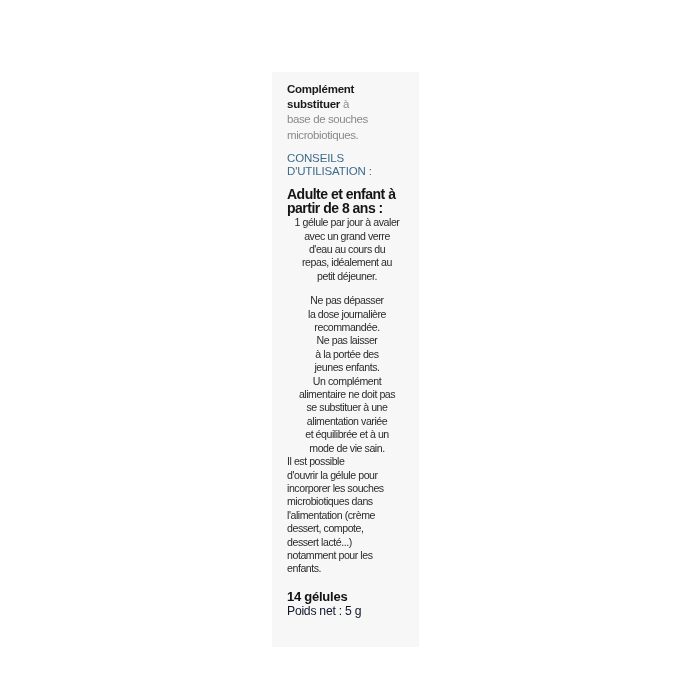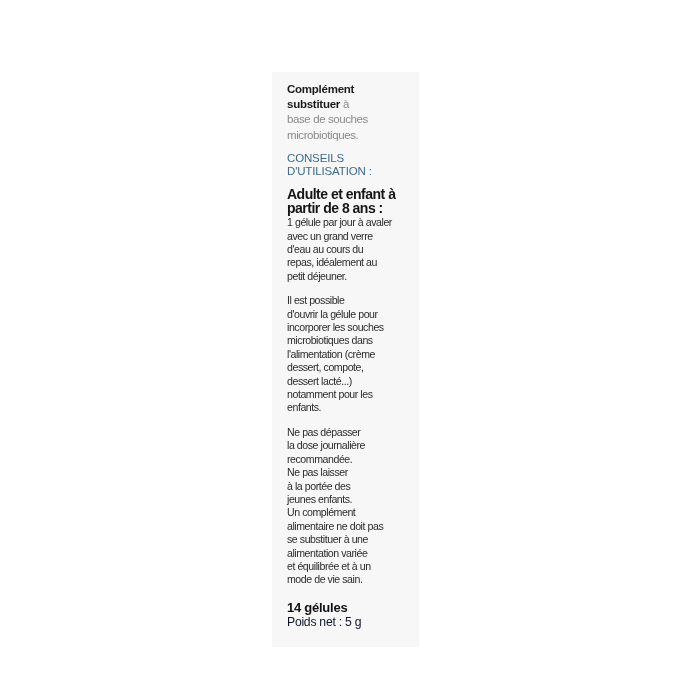--- a/index.html
+++ b/index.html
@@ -74,20 +74,21 @@
   .body-text {
     font-size: 10.6px;
     line-height: 13.4px;
     font-weight: 400;
     color: #2b2b2b;
     letter-spacing: -0.45px;
     margin: 0 0 11px 0;
   }
   .body-text.tight {
     margin-bottom: 0;
+    text-align: center;
   }
 
   
   .footer-block {
     margin-top: 13px;
   }
   .qty {
     font-size: 13px;
     line-height: 15px;
     font-weight: 700;
@@ -130,45 +131,45 @@
     </div>
     <p class="body-text tight">
       <span class="line">1 gélule par jour à avaler</span>
       <span class="line">avec un grand verre</span>
       <span class="line">d'eau au cours du</span>
       <span class="line">repas, idéalement au</span>
       <span class="line">petit déjeuner.</span>
     </p>
   </div>
 
-  <p class="body-text">
-    <span class="line">Il est possible</span>
-    <span class="line">d'ouvrir la gélule pour</span>
-    <span class="line">incorporer les souches</span>
-    <span class="line">microbiotiques dans</span>
-    <span class="line">l'alimentation (crème</span>
-    <span class="line">dessert, compote,</span>
-    <span class="line">dessert lacté...)</span>
-    <span class="line">notamment pour les</span>
-    <span class="line">enfants.</span>
-  </p>
-
   <p class="body-text tight">
     <span class="line">Ne pas dépasser</span>
     <span class="line">la dose journalière</span>
     <span class="line">recommandée.</span>
     <span class="line">Ne pas laisser</span>
     <span class="line">à la portée des</span>
     <span class="line">jeunes enfants.</span>
     <span class="line">Un complément</span>
     <span class="line">alimentaire ne doit pas</span>
     <span class="line">se substituer à une</span>
     <span class="line">alimentation variée</span>
     <span class="line">et équilibrée et à un</span>
     <span class="line">mode de vie sain.</span>
   </p>
 
+  <p class="body-text">
+    <span class="line">Il est possible</span>
+    <span class="line">d'ouvrir la gélule pour</span>
+    <span class="line">incorporer les souches</span>
+    <span class="line">microbiotiques dans</span>
+    <span class="line">l'alimentation (crème</span>
+    <span class="line">dessert, compote,</span>
+    <span class="line">dessert lacté...)</span>
+    <span class="line">notamment pour les</span>
+    <span class="line">enfants.</span>
+  </p>
+
   <div class="footer-block">
     <div class="qty">14 gélules</div>
     <div class="weight">Poids net : 5 g</div>
   </div>
 
 </div>
 
 </body></html>

